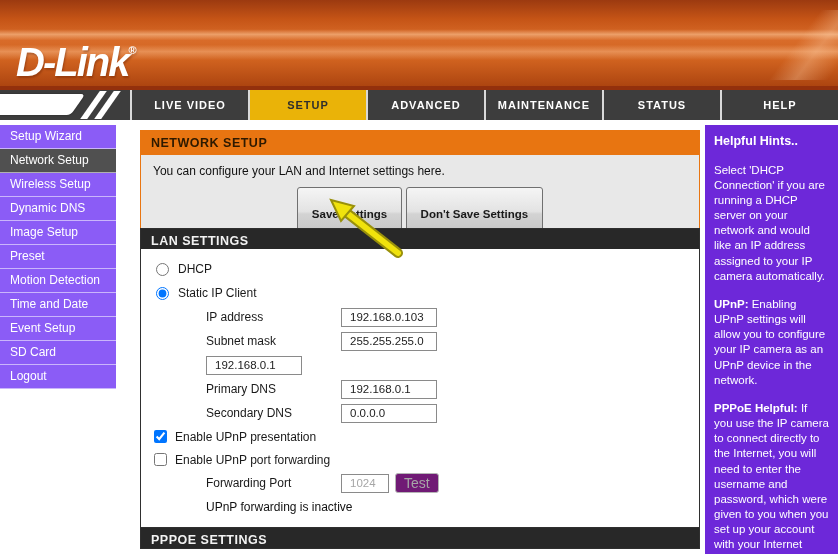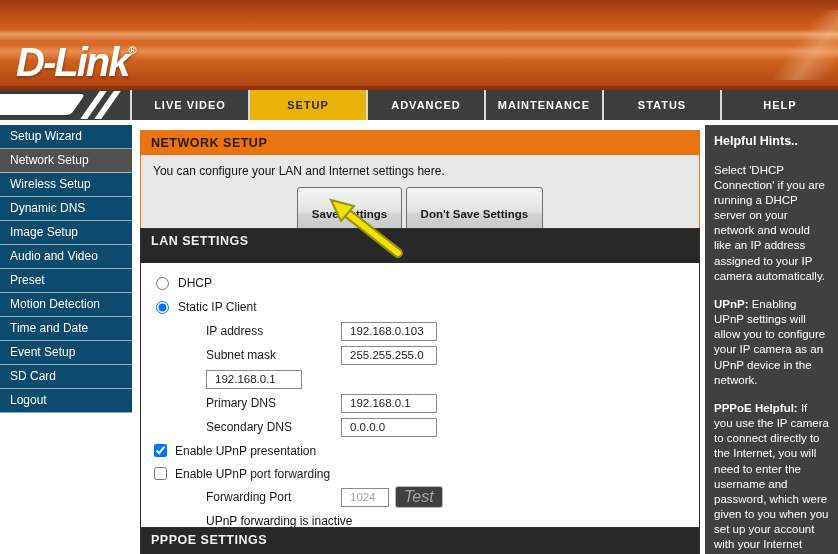--- a/index.html
+++ b/index.html
@@ -55,21 +55,21 @@
   .slash { position: absolute; top: 1px; width: 7px; height: 28px; background: #fff; transform: skewX(-35deg); }
   .slash.s1 { left: 90px; } .slash.s2 { left: 104px; }
   .tab {
     flex: 1; height: 30px; display: flex; align-items: center; justify-content: center;
     color: #fff; font-weight: bold; font-size: 11px; letter-spacing: 1px;
     border-left: 2px solid #d9d9d9; cursor: pointer; white-space: nowrap;
   }
   .tab.active { background: #eab308; color: #2e2e2e; }
 
   
-  .sidebar { position: absolute; left: 0; top: 125px; width: 132px; background: #0c4a6e; }
+  .sidebar { position: absolute; left: 0; top: 125px; width: 116px; background: #8b5cf6; }
   .side-item {
     height: 24px; line-height: 23px; padding-left: 10px; color: #fff;
     border-bottom: 1px solid rgba(255,255,255,.55); cursor: pointer;
     font-size: 12px;
   }
   .side-item.active { background: #505050; }
 
   
   .main { position: absolute; left: 140px; top: 125px; width: 560px; }
 
@@ -84,49 +84,48 @@
   .btn {
     font-family: "Liberation Sans", sans-serif; font-size: 11.5px; color: #1a1a1a;
     padding: 20px 14px; margin: 0 0; border: 1px solid #707070; border-radius: 3px;
     background: linear-gradient(180deg, #f5f5f5, #e3e3e3 45%, #d3d3d3 50%, #c2c2c2);
     cursor: pointer;
     font-weight: bold;
   }
 
   .box-dark { position: absolute; left: 0; top: 103px; width: 560px; border: 1px solid #2f2f2f; background: #fff; }
   .hdr-dark {
-    height: 34px; background: #282828; color: #f2f2f2; font-weight: bold;
+    height: 20px; background: #282828; color: #f2f2f2; font-weight: bold;
     font-size: 12.5px; letter-spacing: .5px; line-height: 24px; padding-left: 10px;
   }
   .lan-body { padding: 8px 0 10px 0; }
   .radio-row { height: 24px; display: flex; align-items: center; padding-left: 15px; }
   .radio-row input { margin-right: 9px; }
   .field-row { height: 24px; display: flex; align-items: center; padding-left: 65px; }
   .field-label { width: 135px; font-size: 12px; }
   .txt {
     width: 96px; height: 19px; border: 1px solid #8a8a8a; padding: 1px 8px;
     font-family: "Liberation Sans", sans-serif; font-size: 11.5px; color: #222; background: #fff;
   }
   .txt:disabled { color: #a6a6a6; width: 48px; }
   .check-row { height: 23px; display: flex; align-items: center; padding-left: 13px; }
   .check-row input { margin-right: 8px; }
   .btn-test {
-    font-family: "Liberation Sans", sans-serif; font-size: 16px; color: #a6a6a6;
+    font-family: "Liberation Sans", sans-serif; font-size: 14px; color: #a6a6a6;
     margin-left: 6px; padding: 1px 8px; border: 1px solid #b5b5b5; border-radius: 3px;
-    background: #404040;
-    font-style: italic;
+    background: #701a75;
   }
   .status-val { font-size: 12px; color: #111; }
 
   .hdr-pppoe { position: absolute; left: 0; top: 402px; width: 560px; border: 1px solid #2f2f2f; }
 
   
   .hints {
     position: absolute; left: 705px; top: 125px; width: 133px; height: 429px;
-    background: #404040; color: #fff; padding: 8px 9px; overflow: hidden;
+    background: #6d28d9; color: #fff; padding: 8px 9px; overflow: hidden;
     font-size: 11.5px; line-height: 1.32;
   }
   .hints h3 { font-size: 12.5px; margin-bottom: 13px; }
   .hints p { margin-bottom: 13px; }
   .hints b { font-weight: bold; }
 
   
   .arrow-overlay { position: absolute; left: 0; top: 0; width: 838px; height: 554px; pointer-events: none; }
 </style>
 </head>
@@ -151,21 +150,20 @@
   <div class="tab">STATUS</div>
   <div class="tab">HELP</div>
 </div>
 
 <div class="sidebar">
   <div class="side-item">Setup Wizard</div>
   <div class="side-item active">Network Setup</div>
   <div class="side-item">Wireless Setup</div>
   <div class="side-item">Dynamic DNS</div>
   <div class="side-item">Image Setup</div>
-  <div class="side-item">Audio and Video</div>
   <div class="side-item">Preset</div>
   <div class="side-item">Motion Detection</div>
   <div class="side-item">Time and Date</div>
   <div class="side-item">Event Setup</div>
   <div class="side-item">SD Card</div>
   <div class="side-item">Logout</div>
 </div>
 
 <div class="main">
 

